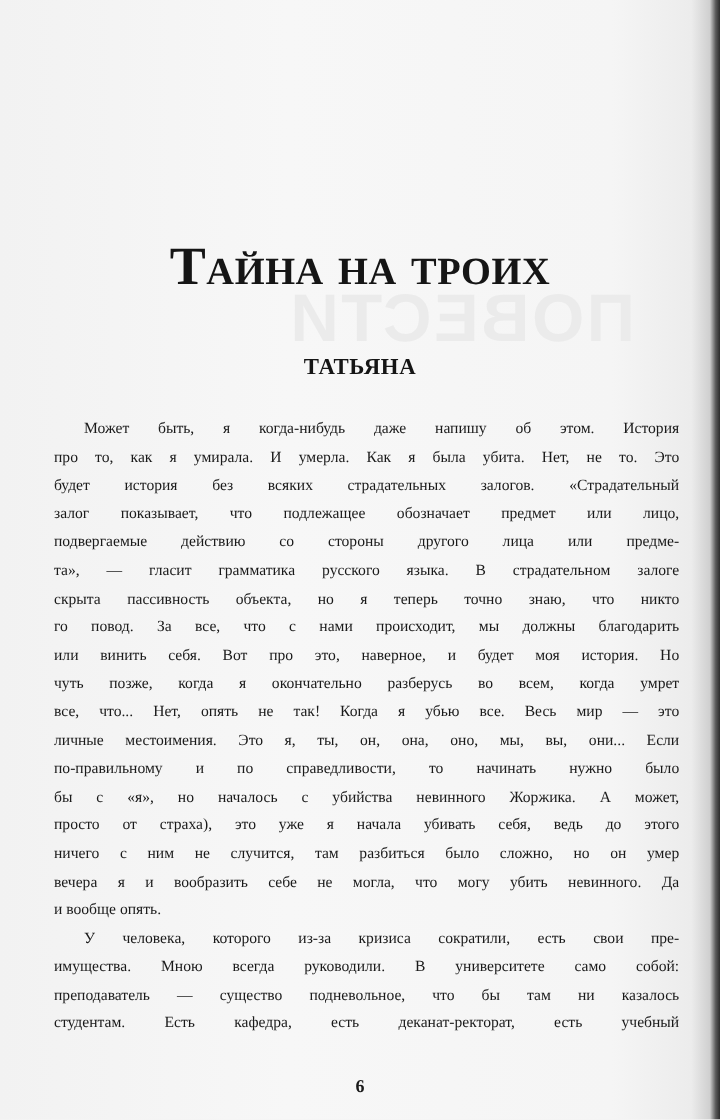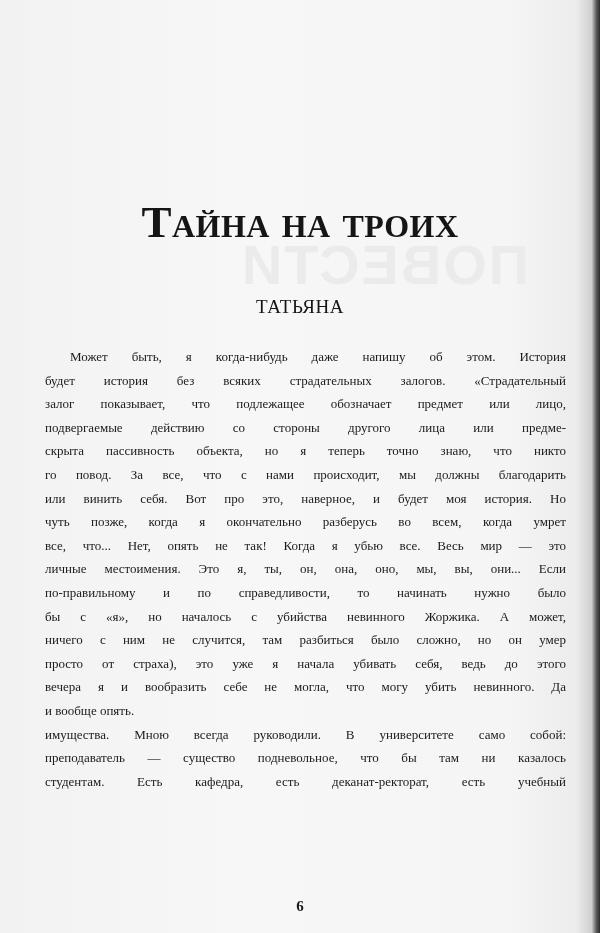--- a/index.html
+++ b/index.html
@@ -20,21 +20,21 @@
     font-family: "Liberation Sans", sans-serif; transform: scaleX(-1);
     letter-spacing: 2px;
   }
   .title {
     position: absolute; left: 0; width: 600px; top: 196px;
     text-align: center; font-size: 45px; font-weight: bold;
     font-variant: small-caps; letter-spacing: 0.5px; color: #151515;
   }
   .subtitle {
     position: absolute; left: 0; width: 600px; top: 296px;
-    text-align: center; font-size: 19px; font-weight: normal;
+    text-align: center; font-size: 19px; font-weight: bold;
     letter-spacing: 0.5px; color: #151515;
   }
   .body {
     position: absolute; left: 45px; top: 345px; width: 521px;
     font-size: 13px; line-height: 23.6px;
   }
   .line {
     display: block; white-space: nowrap; text-align: justify;
     text-align-last: justify; height: 23.6px;
   }
@@ -50,37 +50,40 @@
 
 <div class="page">
   <div class="ghost-big">ПОВЕСТИ</div>
 
   <h1 class="title" style="margin:0;">Тайна на троих</h1>
   <h2 class="subtitle" style="margin:0;">ТАТЬЯНА</h2>
 
   <div class="body">
     <div>
       <span class="line indent">Может быть, я когда-нибудь даже напишу об этом. История</span>
+      <span class="line">про то, как я умирала. И умерла. Как я была убита. Нет, не то. Это</span>
       <span class="line">будет история без всяких страдательных залогов. «Страдательный</span>
       <span class="line">залог показывает, что подлежащее обозначает предмет или лицо,</span>
       <span class="line">подвергаемые действию со стороны другого лица или предме-</span>
+      <span class="line">та», — гласит грамматика русского языка. В страдательном залоге</span>
       <span class="line">скрыта пассивность объекта, но я теперь точно знаю, что никто</span>
       <span class="line">го повод. За все, что с нами происходит, мы должны благодарить</span>
       <span class="line">или винить себя. Вот про это, наверное, и будет моя история. Но</span>
       <span class="line">чуть позже, когда я окончательно разберусь во всем, когда умрет</span>
       <span class="line">все, что... Нет, опять не так! Когда я убью все. Весь мир — это</span>
       <span class="line">личные местоимения. Это я, ты, он, она, оно, мы, вы, они... Если</span>
       <span class="line">по-правильному и по справедливости, то начинать нужно было</span>
       <span class="line">бы с «я», но началось с убийства невинного Жоржика. А может,</span>
+      <span class="line">просто от страха), это уже я начала убивать себя, ведь до этого</span>
       <span class="line">ничего с ним не случится, там разбиться было сложно, но он умер</span>
-      <span class="line">просто от страха), это уже я начала убивать себя, ведь до этого</span>
       <span class="line">вечера я и вообразить себе не могла, что могу убить невинного. Да</span>
       <span class="line last">и вообще опять.</span>
     </div>
     <div>
+      <span class="line indent">У человека, которого из-за кризиса сократили, есть свои пре-</span>
       <span class="line">имущества. Мною всегда руководили. В университете само собой:</span>
       <span class="line">преподаватель — существо подневольное, что бы там ни казалось</span>
       <span class="line">студентам. Есть кафедра, есть деканат-ректорат, есть учебный</span>
     </div>
   </div>
 
   <div class="pagenum">6</div>
 </div>
 
 </body></html>

